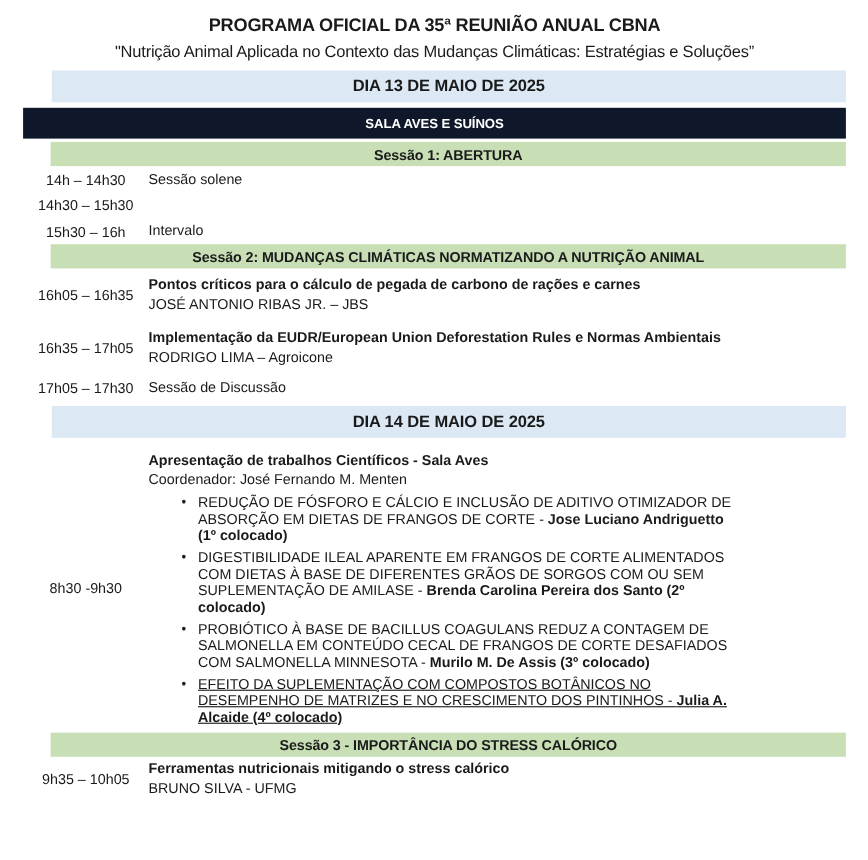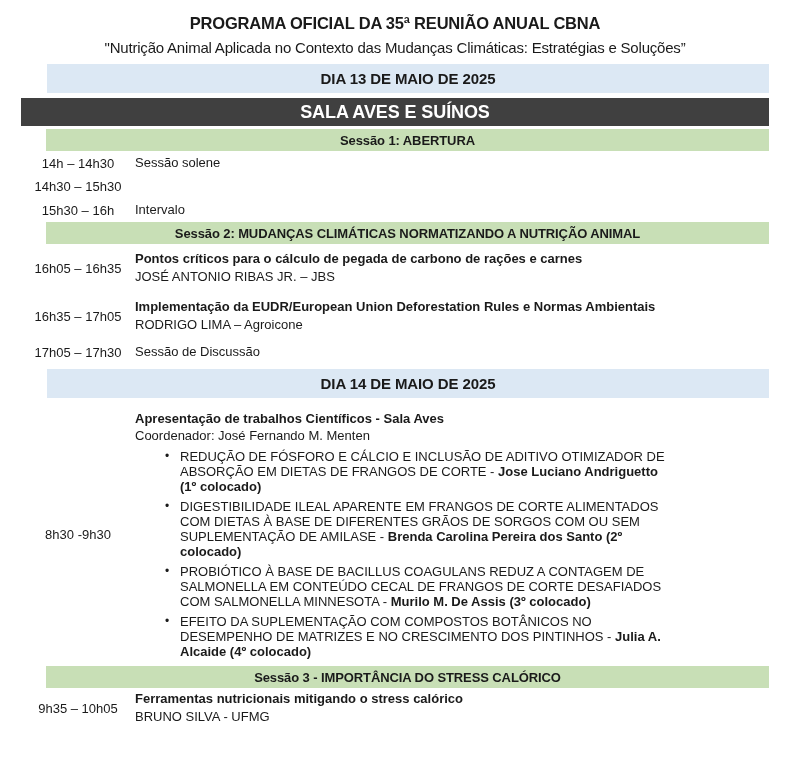--- a/index.html
+++ b/index.html
@@ -20,41 +20,41 @@
   .subtitle {
     text-align: center; font-size: 15px; line-height: 20px;
     margin: 0 0 6px 0; letter-spacing: -0.2px;
   }
 
   .bar {
     display: flex; align-items: center; justify-content: center;
     text-align: center; font-weight: bold; letter-spacing: -0.1px;
   }
   .day-bar { background: #dce8f4; height: 29px; font-size: 15px; margin-bottom: 5px; margin-left: 26px; }
-  .room-bar { background: #404040; color: #ffffff; height: 28px; font-size: 18px; margin-bottom: 3px; }
+  .room-bar { background: #0f172a; color: #ffffff; height: 28px; font-size: 12px; margin-bottom: 3px; }
   .session-bar { background: #c8dfb6; height: 22px; font-size: 13px; margin-left: 25px; }
 
   .row {
     display: grid; grid-template-columns: 114px 1fr;
     align-items: center; padding: 3px 0;
   }
   .row.pad6 { padding: 6px 0; }
   .row.pad2 { padding: 2px 0; }
   .time { text-align: center; font-size: 13px; line-height: 17px; white-space: nowrap; }
   .content { font-size: 13px; line-height: 18px; }
   .bold { font-weight: bold; }
 
   .bigrow { align-items: center; }
   .bigrow .content { line-height: 17px; padding: 4px 0; }
   .bullets { list-style: none; margin: 5px 0 0 28px; padding: 0; }
   .bullets li {
     position: relative; padding-left: 17px; margin-bottom: 5px;
     max-width: 512px; line-height: 15px;
   }
-  .bullets li:last-child { margin-bottom: 0; }
+  .bullets li:last-child { margin-bottom: 0; text-decoration: underline; }
   .bullets li::before {
     content: "\2022"; position: absolute; left: 2px; top: 0;
     font-size: 12px;
   }
 </style>
 </head>
 <body>
 
 <div class="doc">
 

